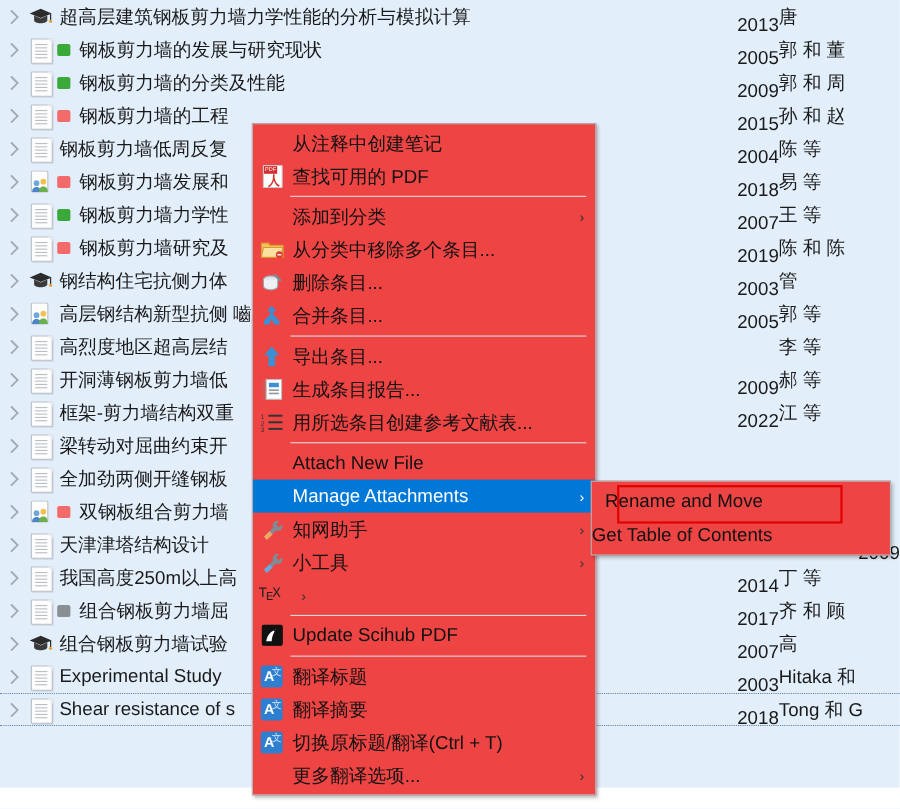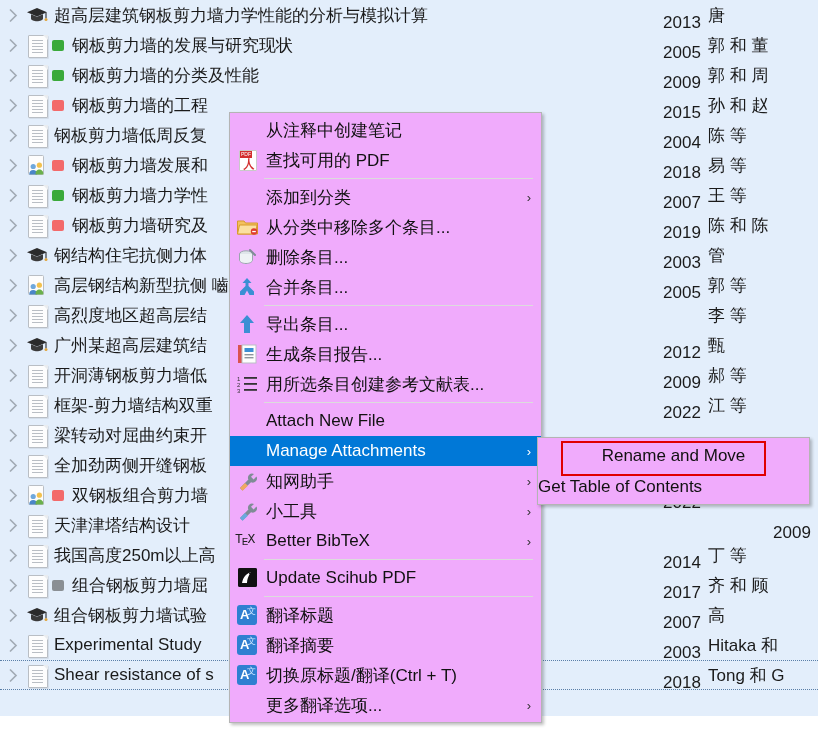--- a/index.html
+++ b/index.html
@@ -61,21 +61,21 @@
     flex: 1 1 auto;
     font-size: 17px;
     color: #1a1a1a;
     white-space: nowrap;
     overflow: hidden;
     padding-left: 2px;
     letter-spacing: 0px;
   }
   .year {
     flex: 0 0 70px;
-    text-align: center;
+    text-align: right;
     font-size: 17px;
     color: #1a1a1a;
     padding-left: 18px;
     box-sizing: border-box;
     margin-top: 16px;
   }
   .creator {
     flex: 0 0 110px;
     font-size: 17px;
     color: #1a1a1a;
@@ -97,21 +97,21 @@
 
   
   .ic-cap { position: absolute; left: 0px; top: 3px; width: 22px; height: 16px; }
 
   
   .ic-grp { position: absolute; left: 1px; top: 1px; width: 20px; height: 21px; }
 
   
   .menu {
     position: absolute;
-    background: #f0abfc;
+    background: #ef4444;
     border: 1px solid #b4b4b4;
     box-shadow: 2px 2px 3px rgba(0,0,0,.25);
     padding: 2px 0;
     box-sizing: border-box;
   }
   #main-menu { left: 229px; top: 112px; width: 313px; }
   #sub-menu  { left: 537px; top: 437px; width: 273px; }
 
   .mi {
     position: relative;
@@ -369,39 +369,20 @@
         <span class="year"></span>
         <span class="creator">李 等</span>
       </div>
       <div class="row">
         <span class="twisty">
           <svg width="9" height="13" viewBox="0 0 9 13">
             <path d="M1.5,1 L7,6.5 L1.5,12" stroke="#a2abb5" stroke-width="1.7" fill="none" stroke-linecap="round"></path>
           </svg>
         </span>
         <span class="rowicon">
-          <svg class="ic-cap" viewBox="0 0 22 16">
-            <polygon points="11,1 21,5.2 11,9.4 1,5.2" fill="#2b2b2b"></polygon>
-            <path d="M5,7.2 L5,11.5 C5,13.2 8,14.2 11,14.2 C14,14.2 17,13.2 17,11.5 L17,7.2 L11,9.8 Z" fill="#3a3a3a"></path>
-            <path d="M20,5.6 L20,11.5" stroke="#2b2b2b" stroke-width="1.1" fill="none"></path>
-            <circle cx="20" cy="12.4" r="1.5" fill="#e0a53c"></circle>
-          </svg>
-        </span>
-        <span class="tag none"></span>
-        <span class="title">广州某超高层建筑结</span>
-        <span class="year">2012</span>
-        <span class="creator">甄</span>
-      </div>
-      <div class="row">
-        <span class="twisty">
-          <svg width="9" height="13" viewBox="0 0 9 13">
-            <path d="M1.5,1 L7,6.5 L1.5,12" stroke="#a2abb5" stroke-width="1.7" fill="none" stroke-linecap="round"></path>
-          </svg>
-        </span>
-        <span class="rowicon">
           <span class="ic-doc">
             <span class="ic-doc-fold"></span>
           </span>
         </span>
         <span class="tag none"></span>
         <span class="title">开洞薄钢板剪力墙低</span>
         <span class="year">2009</span>
         <span class="creator">郝 等</span>
       </div>
       <div class="row">
@@ -688,21 +669,20 @@
             <path d="M3,17 L8,12 L10.8,14.8 L5.6,19.8 Z" fill="#6aa8dd"></path>
           </svg>
         </span>
         <span class="mi-label">小工具</span>
         <span class="mi-arrow">›</span>
       </div>
       <div class="mi">
         <span class="mi-icon">
           <span class="gi gi-tex">T<span style="font-size:11px;position:relative;top:2px;">E</span>X</span>
         </span>
-        <span class="mi-label">Better BibTeX</span>
         <span class="mi-arrow">›</span>
       </div>
       <div class="msep"></div>
       <div class="mi">
         <span class="mi-icon">
           <svg class="gi gi-sci" viewBox="0 0 19 19">
             <rect width="19" height="19" fill="#111"></rect>
             <path d="M4,15 C5,9 8,6 13,4 C10,8 9,12 9,15 Z" fill="#fff"></path>
             <circle cx="12" cy="5.2" r="1" fill="#111"></circle>
           </svg>
@@ -734,21 +714,21 @@
       </div>
       <div class="mi">
         <span class="mi-icon"></span>
         <span class="mi-label">更多翻译选项...</span>
         <span class="mi-arrow">›</span>
       </div>
     </div>
 
   <div class="menu" id="sub-menu">
       <div class="mi">
-        <span class="mi-label" style="text-align:center;padding-left:0">Rename and Move</span>
+        <span class="mi-label" style="padding-left:12px">Rename and Move</span>
       </div>
       <div class="mi">
         <span class="mi-label" style="text-align:left;padding-left:0">Get Table of Contents</span>
       </div>
     </div>
 
   <div class="redbox" style="border-color: rgb(224, 0, 0);"></div>
 
 </div>
 

